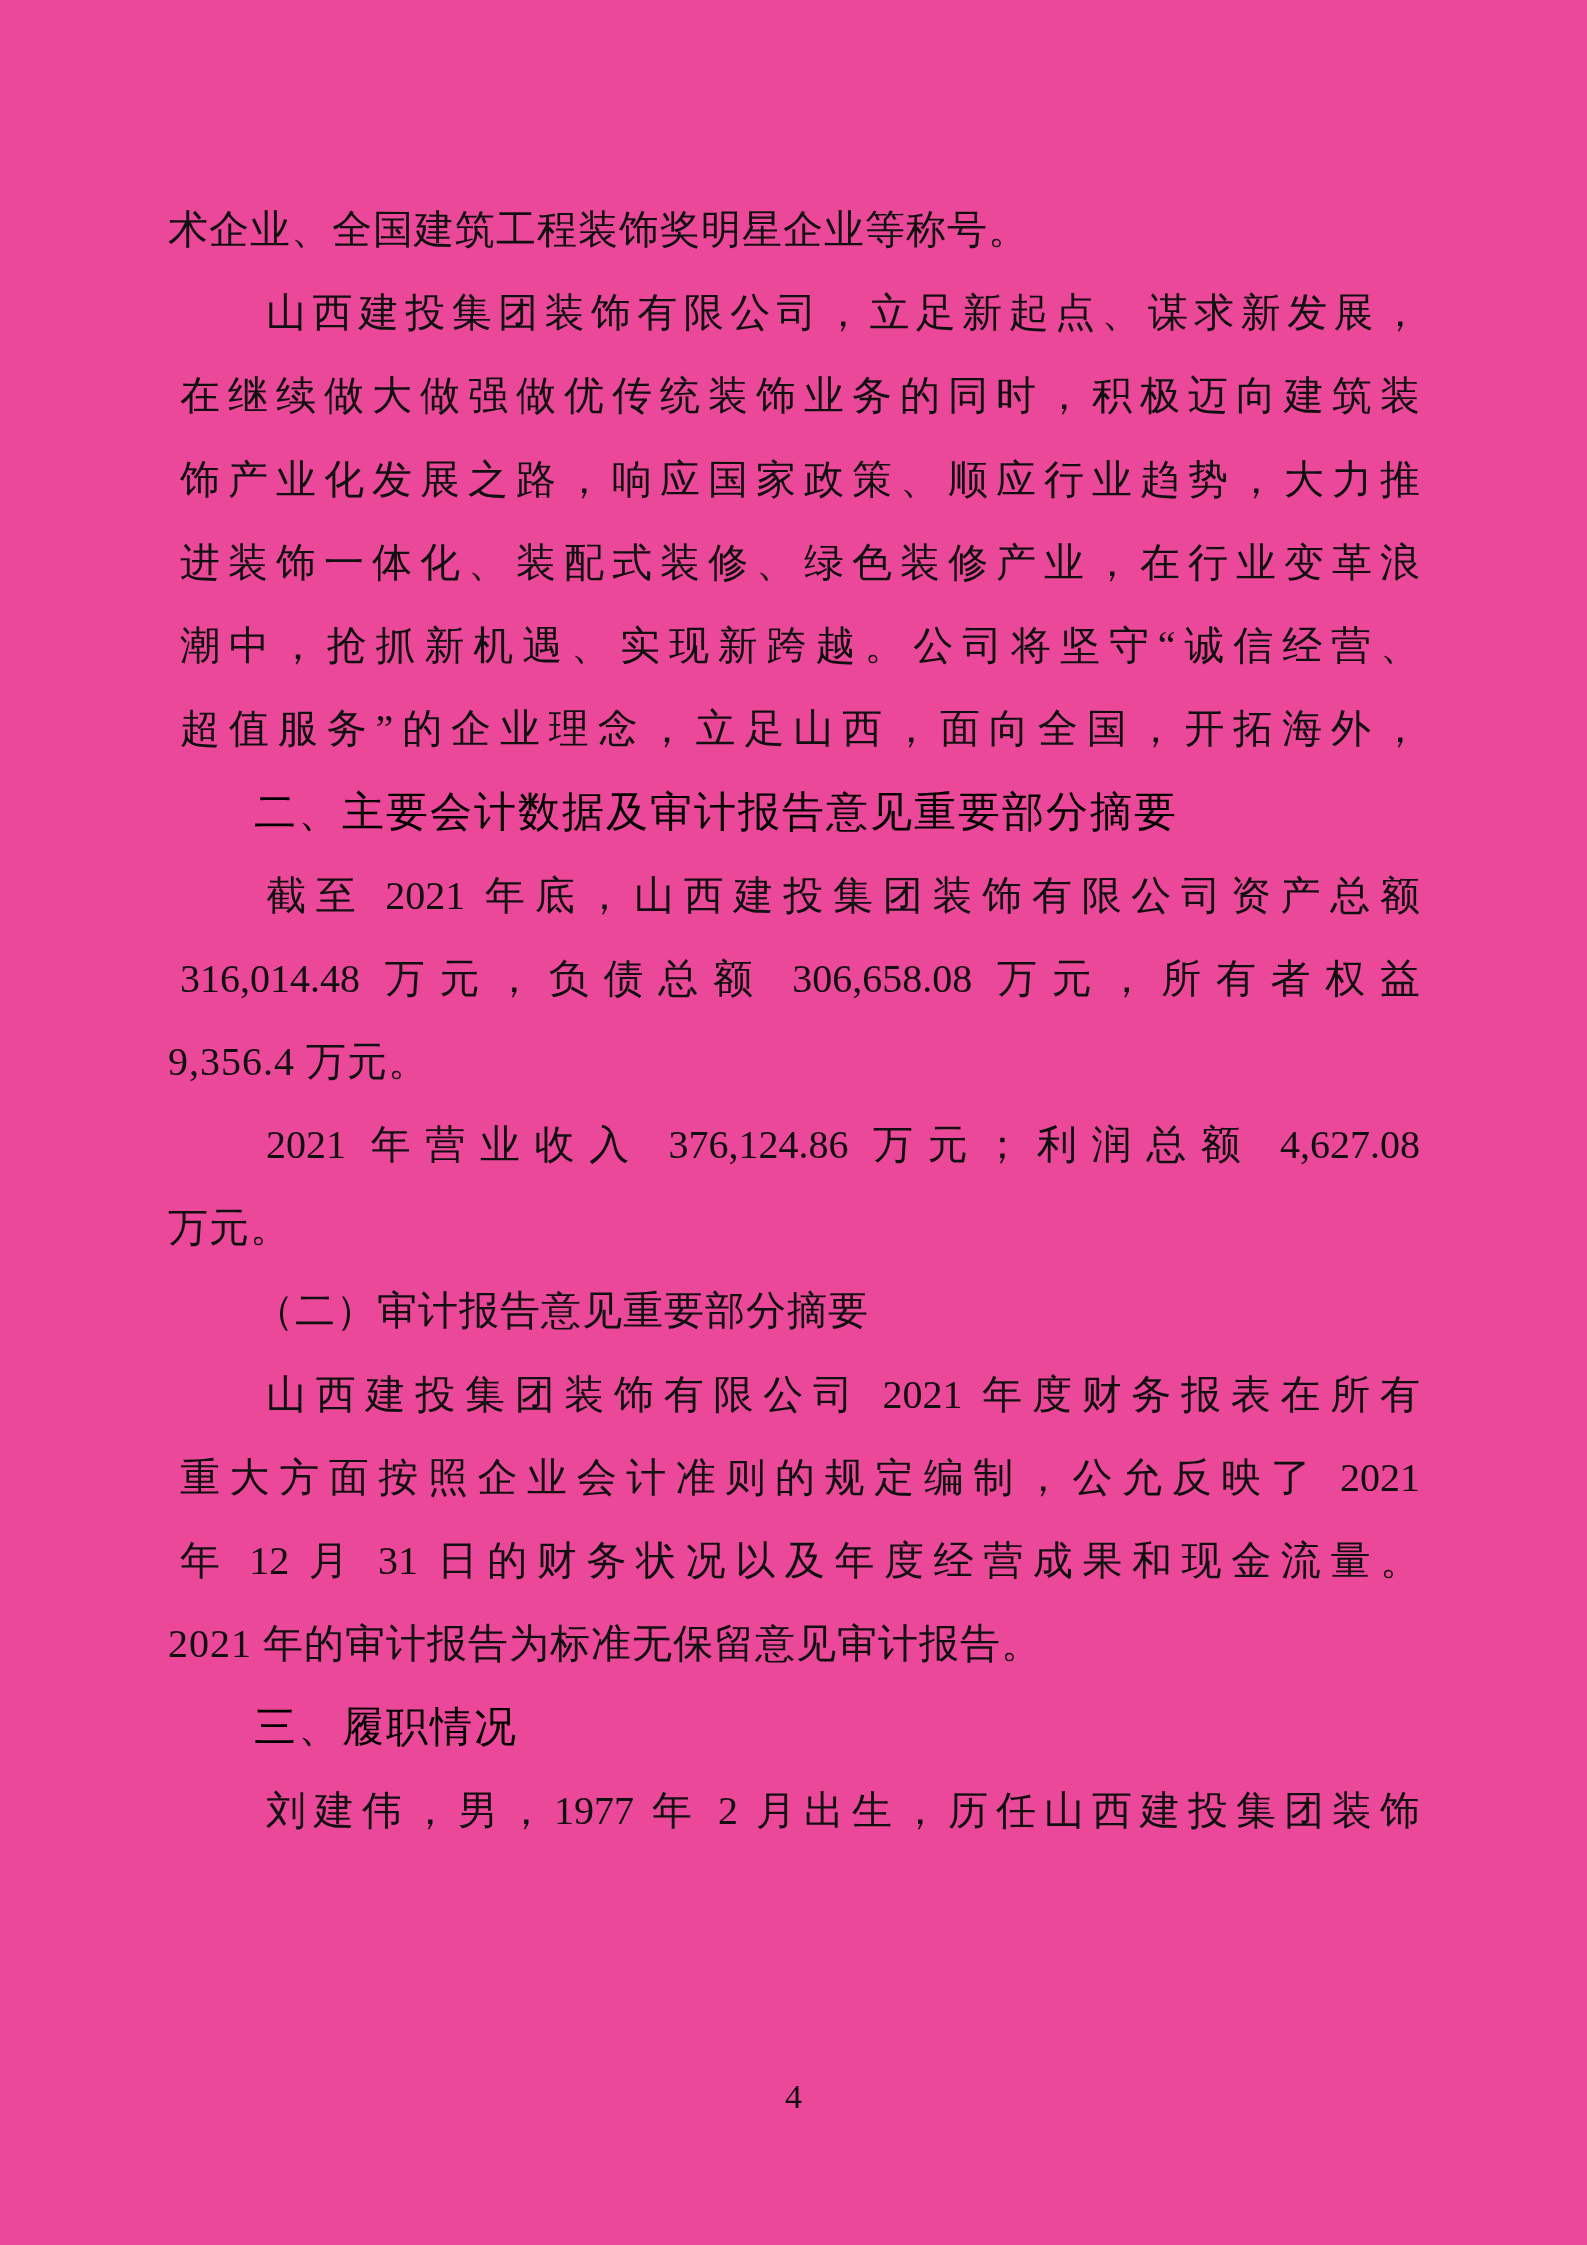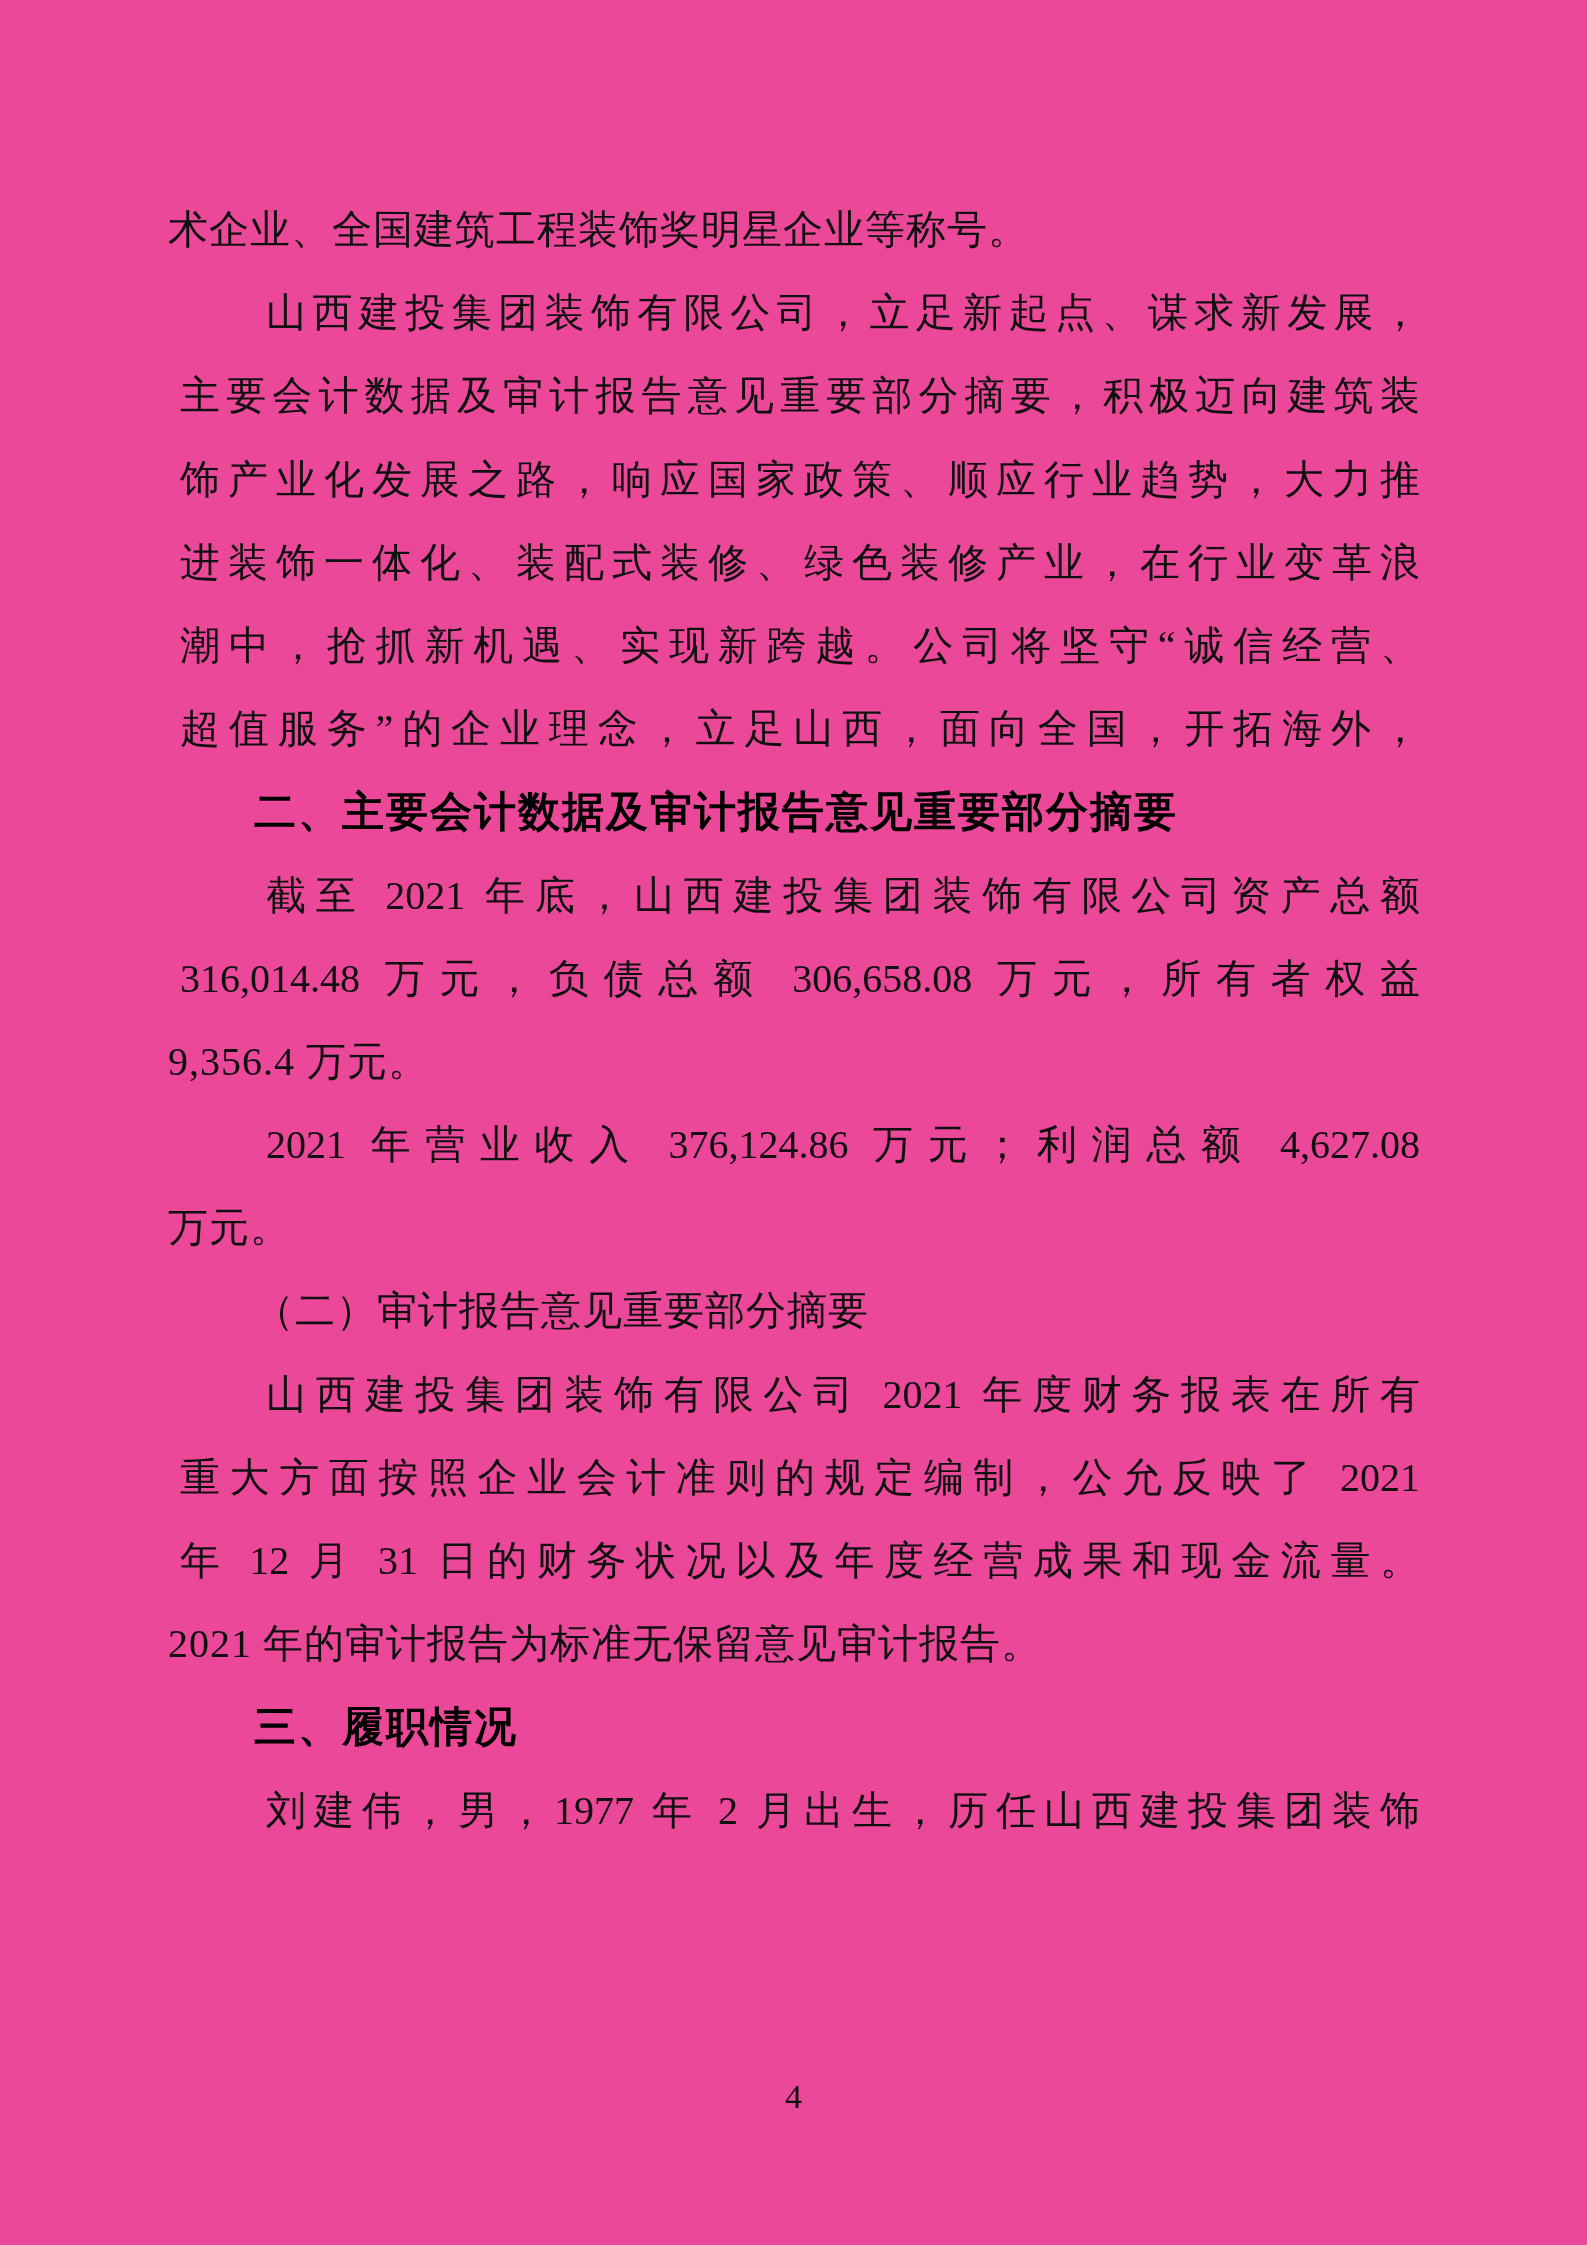--- a/index.html
+++ b/index.html
@@ -35,21 +35,21 @@
     -moz-text-align-last: justify;
     text-justify: inter-character;
     letter-spacing: 0;
     margin-left: 12px;
   }
   
   .ind { padding-left: 86px; }
   
   .heading {
     font-family: "Liberation Sans", "DejaVu Sans", sans-serif;
-    font-weight: bold;
+    font-weight: normal;
     font-size: 42px;
     letter-spacing: 2px;
     color: #000000;
   }
   .page-number {
     position: absolute;
     left: 0; top: 2072px;
     width: 100%;
     text-align: center;
     font-size: 34px;
@@ -58,21 +58,21 @@
   }
 </style>
 </head>
 <body>
 
 <div class="page">
   <div class="content">
 
     <div class="line">术企业、全国建筑工程装饰奖明星企业等称号。</div>
     <div class="line j ind">山西建投集团装饰有限公司，立足新起点、谋求新发展，</div>
-    <div class="line j">主要会计数据及审计报告意见重要部分摘要，积极迈向建筑装</div>
+    <div class="line j">在继续做大做强做优传统装饰业务的同时，积极迈向建筑装</div>
     <div class="line j">饰产业化发展之路，响应国家政策、顺应行业趋势，大力推</div>
     <div class="line j">进装饰一体化、装配式装修、绿色装修产业，在行业变革浪</div>
     <div class="line j">潮中，抢抓新机遇、实现新跨越。公司将坚守“诚信经营、</div>
     <div class="line j">超值服务”的企业理念，立足山西，面向全国，开拓海外，</div>
 
     <div class="line heading ind">二、主要会计数据及审计报告意见重要部分摘要</div>
 
     <div class="line j ind">截至 2021 年底，山西建投集团装饰有限公司资产总额</div>
     <div class="line j">316,014.48 万元，负债总额 306,658.08 万元，所有者权益</div>
     <div class="line">9,356.4 万元。</div>

